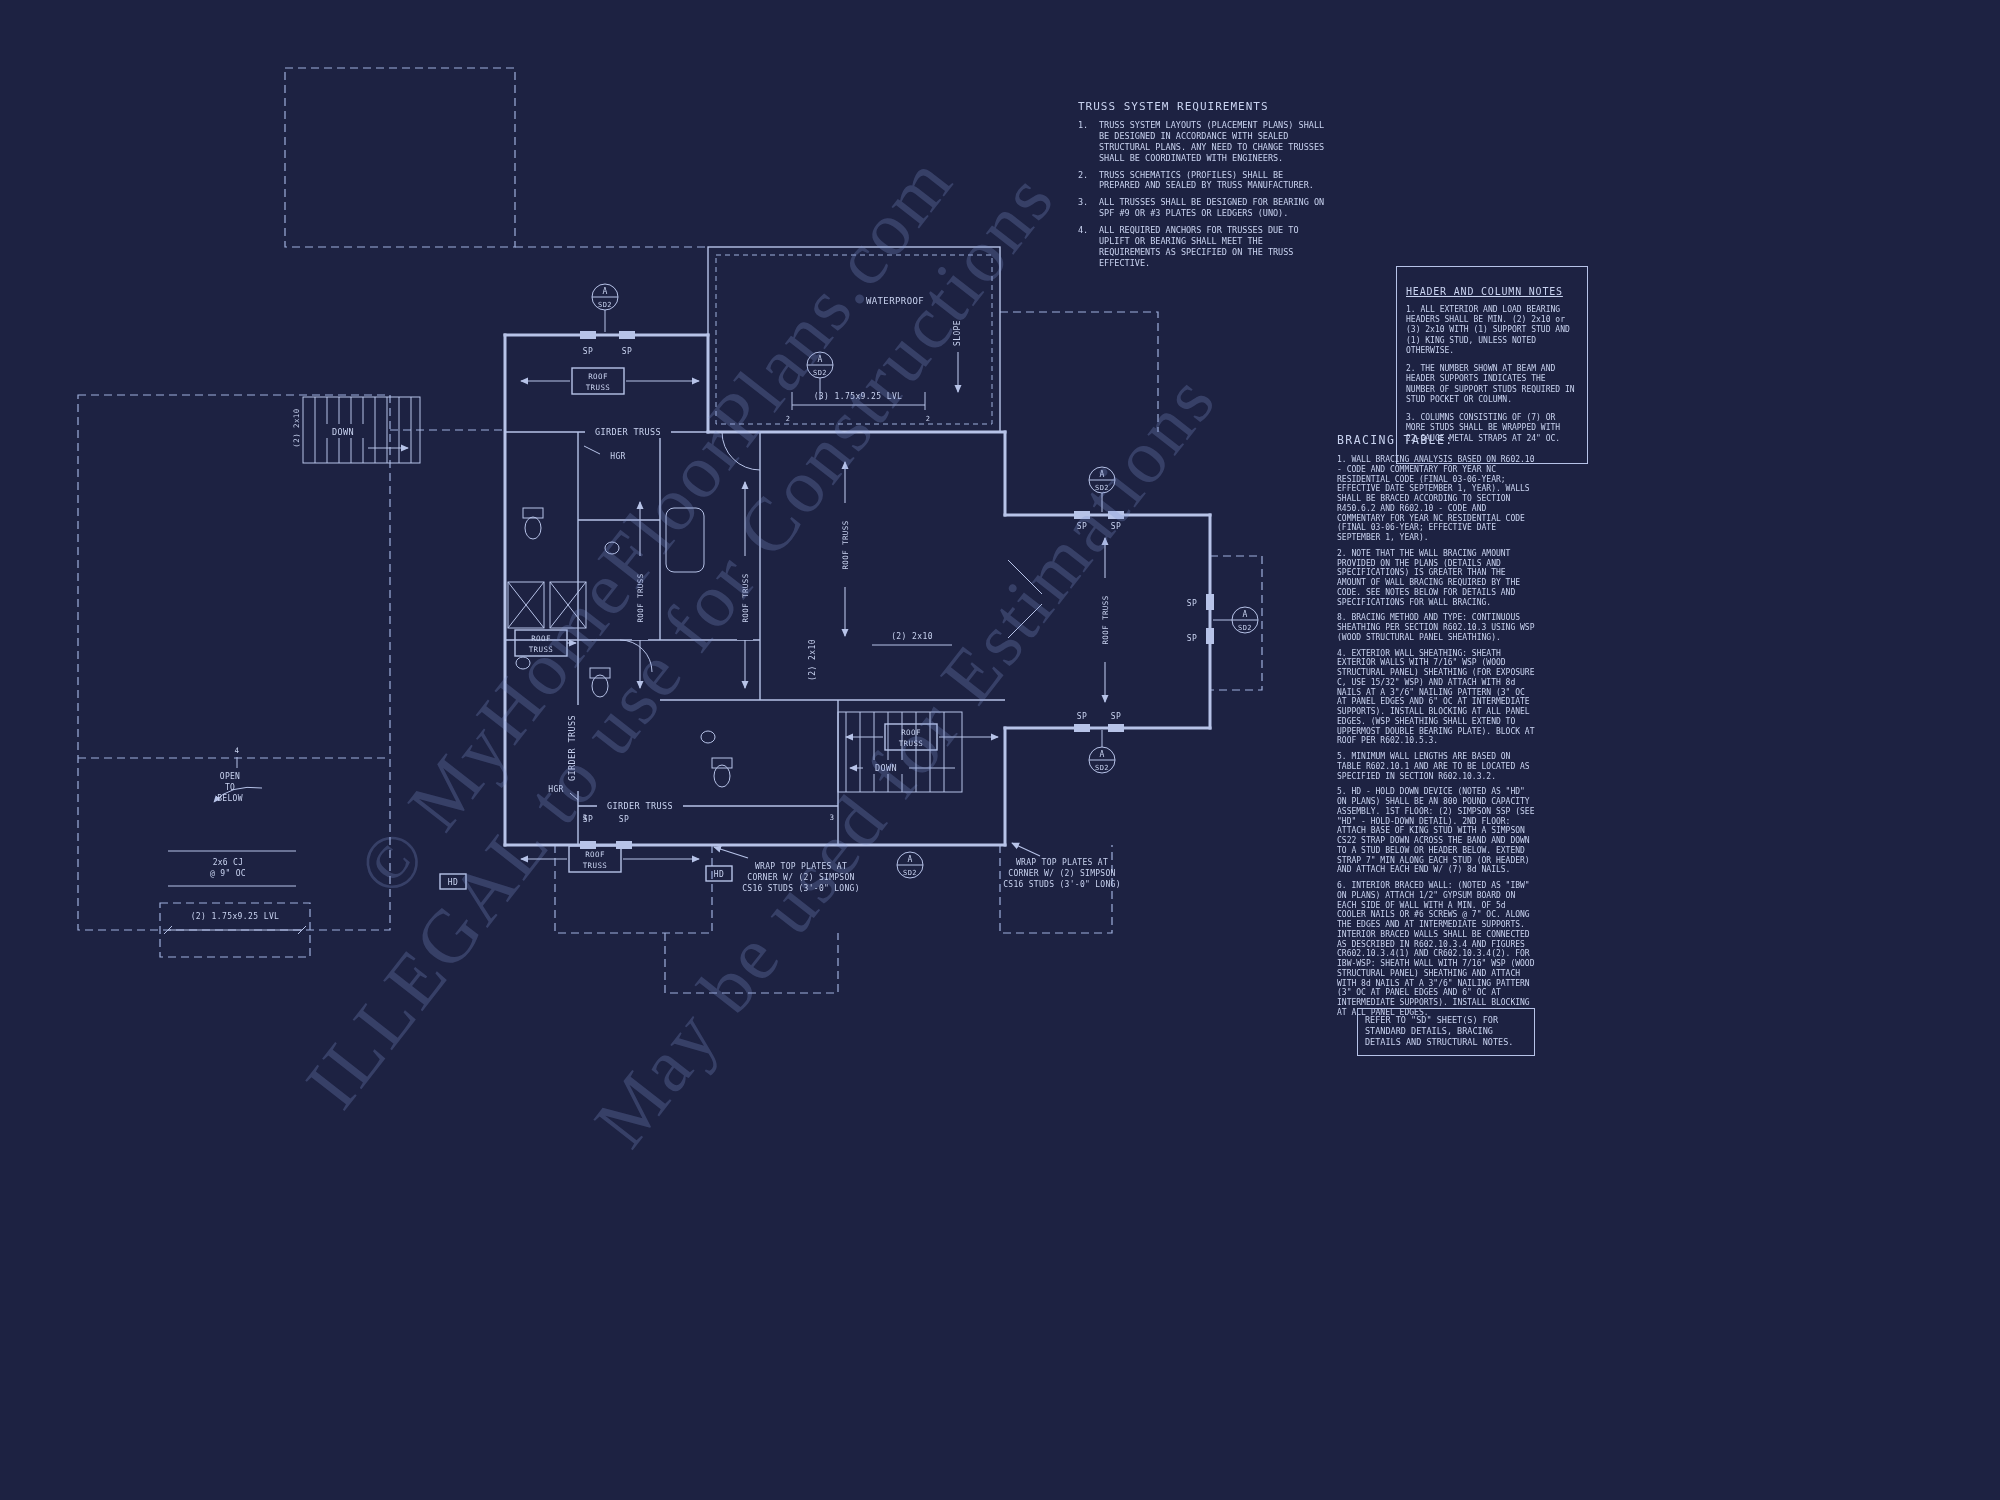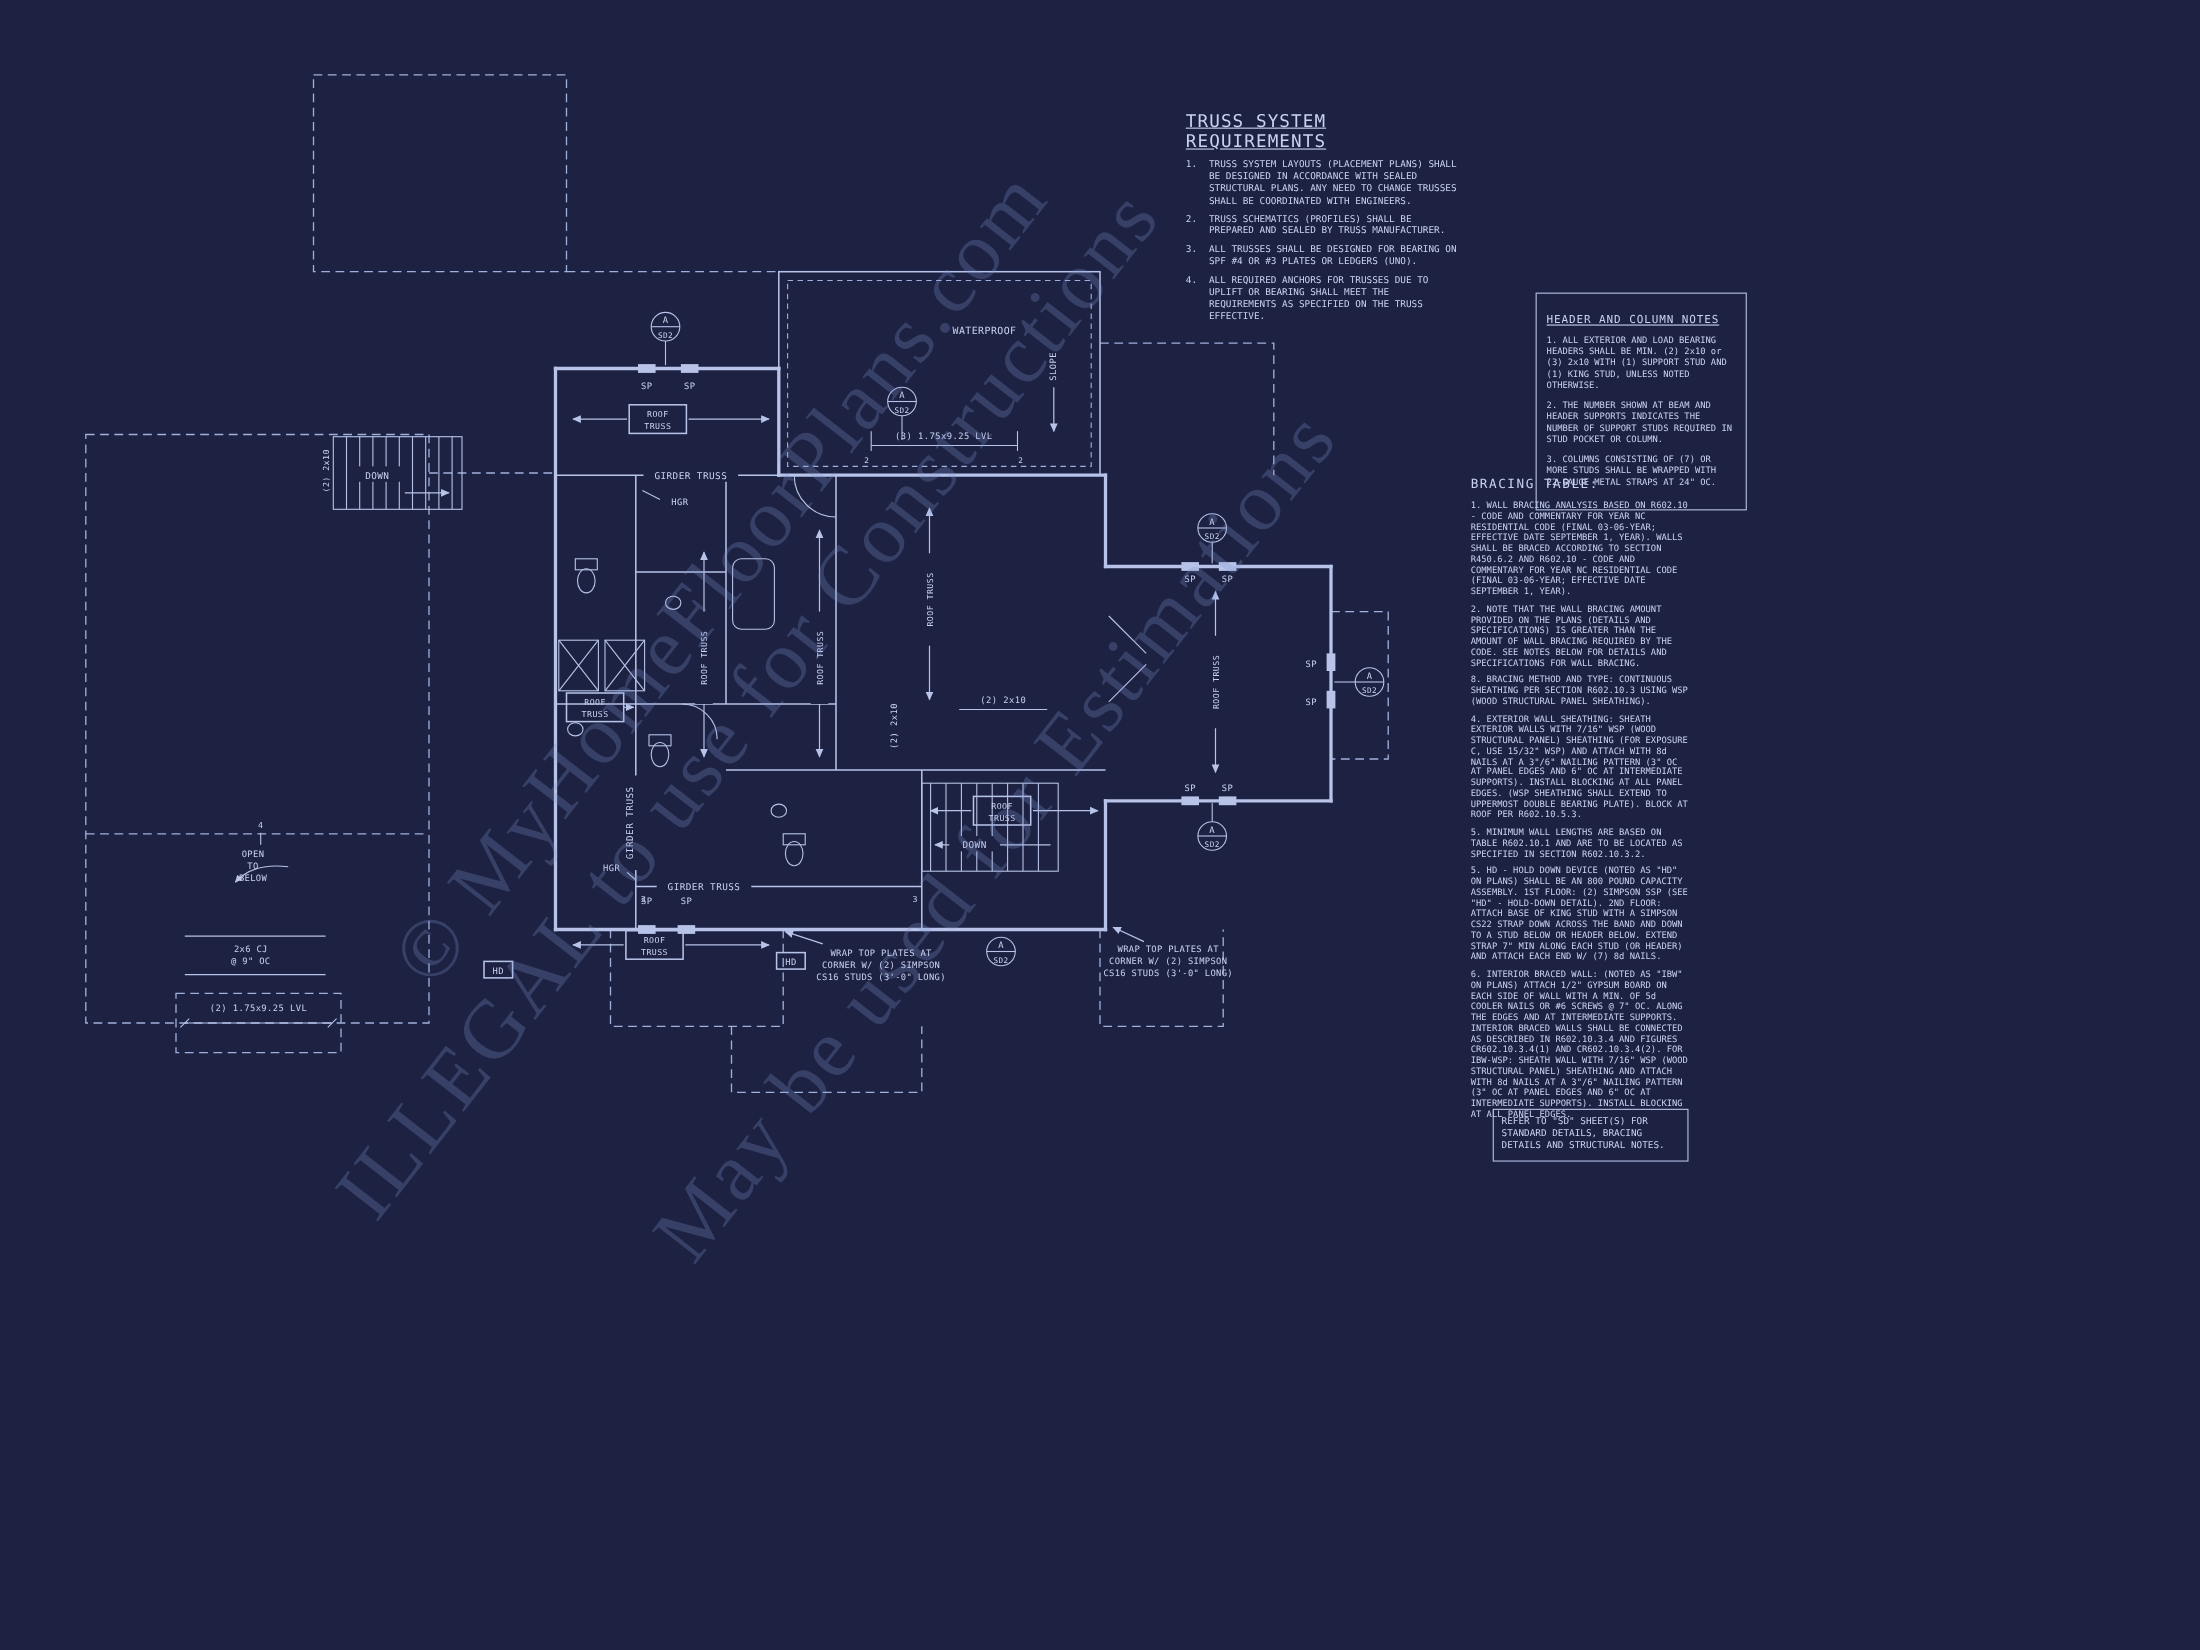--- a/index.html
+++ b/index.html
@@ -15,21 +15,21 @@
   .knock{fill:#1d2242;}
   .tickrect{fill:#b7c3e8;}
   .arrowline{stroke:#b7c3e8;stroke-width:1.1;fill:none;}
   
   .wm{position:absolute;font-family:"Liberation Serif",serif;color:rgba(130,152,212,0.26);
       white-space:nowrap;transform:translate(-50%,-50%) rotate(-52deg);font-size:76px;letter-spacing:3px;}
   
   .plabel{position:absolute;font-size:8px;line-height:1.35;white-space:pre-line;text-align:center;letter-spacing:.3px;}
   
   .truss-req{position:absolute;left:1078px;top:100px;width:250px;}
-  .truss-req h2{font-size:16px;font-weight:normal;letter-spacing:1px;margin:0 0 7px 0;text-decoration:underline;}
+  .truss-req h2{font-size:11px;font-weight:normal;letter-spacing:1px;margin:0 0 7px 0;}
   .nitem{display:flex;gap:7px;font-size:8.5px;line-height:1.28;margin:0 0 6px 0;}
   .nnum{flex:none;width:14px;}
   .hbox{position:absolute;left:1396px;top:226px;width:172px;border:1.2px solid #b7c3e8;padding:19px 9px;margin-top:40px;}
   .hbox h2{font-size:10px;font-weight:normal;letter-spacing:.8px;margin:0 0 8px 0;text-decoration:underline;}
   .hbox p{font-size:8px;line-height:1.28;margin:0 0 8px 0;}
   .hbox p:last-child{margin-bottom:0;}
   .bracing{position:absolute;left:1337px;top:433px;width:200px;}
   .bracing h2{font-size:11.5px;font-weight:normal;letter-spacing:1.4px;margin:0 0 8px 0;}
   .bracing p{font-size:8px;line-height:1.22;margin:0 0 6px 0;}
   .refer{position:absolute;left:1357px;top:1008px;width:162px;border:1.2px solid #b7c3e8;
@@ -327,21 +327,21 @@
     <div class="nitem">
       <span class="nnum">1.</span>
       <span class="ntext">TRUSS SYSTEM LAYOUTS (PLACEMENT PLANS) SHALL BE DESIGNED IN ACCORDANCE WITH SEALED STRUCTURAL PLANS. ANY NEED TO CHANGE TRUSSES SHALL BE COORDINATED WITH ENGINEERS.</span>
     </div>
     <div class="nitem">
       <span class="nnum">2.</span>
       <span class="ntext">TRUSS SCHEMATICS (PROFILES) SHALL BE PREPARED AND SEALED BY TRUSS MANUFACTURER.</span>
     </div>
     <div class="nitem">
       <span class="nnum">3.</span>
-      <span class="ntext">ALL TRUSSES SHALL BE DESIGNED FOR BEARING ON SPF #4 OR #3 PLATES OR LEDGERS (UNO).</span>
+      <span class="ntext">ALL TRUSSES SHALL BE DESIGNED FOR BEARING ON SPF #9 OR #3 PLATES OR LEDGERS (UNO).</span>
     </div>
     <div class="nitem">
       <span class="nnum">4.</span>
       <span class="ntext">ALL REQUIRED ANCHORS FOR TRUSSES DUE TO UPLIFT OR BEARING SHALL MEET THE REQUIREMENTS AS SPECIFIED ON THE TRUSS EFFECTIVE.</span>
     </div>
   </section>
 
   <section class="hbox">
     <h2>HEADER AND COLUMN NOTES</h2>
     <p>1. ALL EXTERIOR AND LOAD BEARING HEADERS SHALL BE MIN. (2) 2x10 or (3) 2x10 WITH (1) SUPPORT STUD AND (1) KING STUD, UNLESS NOTED OTHERWISE.</p>

